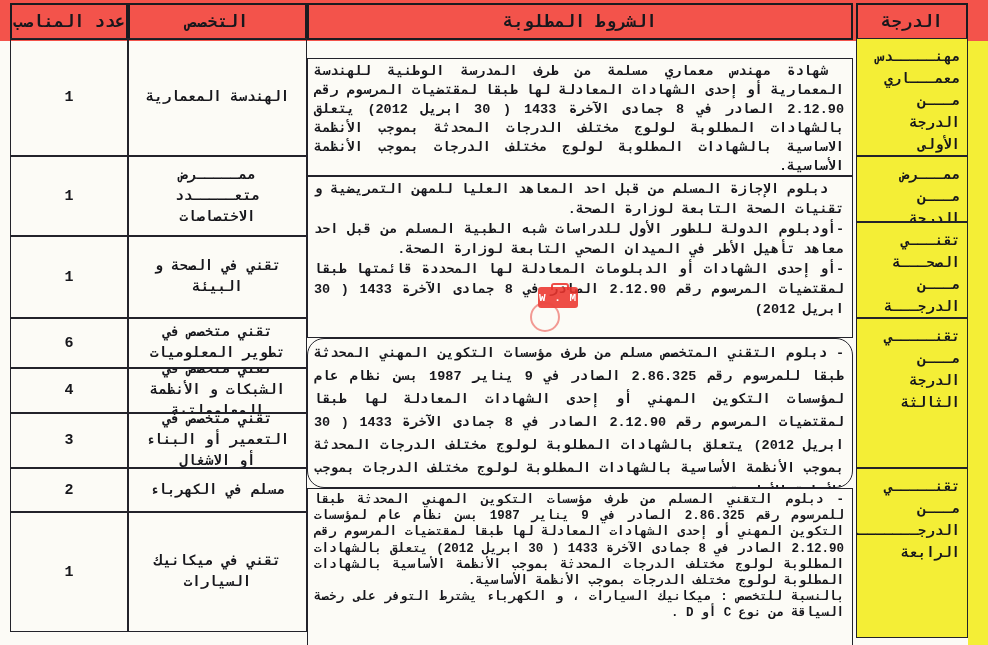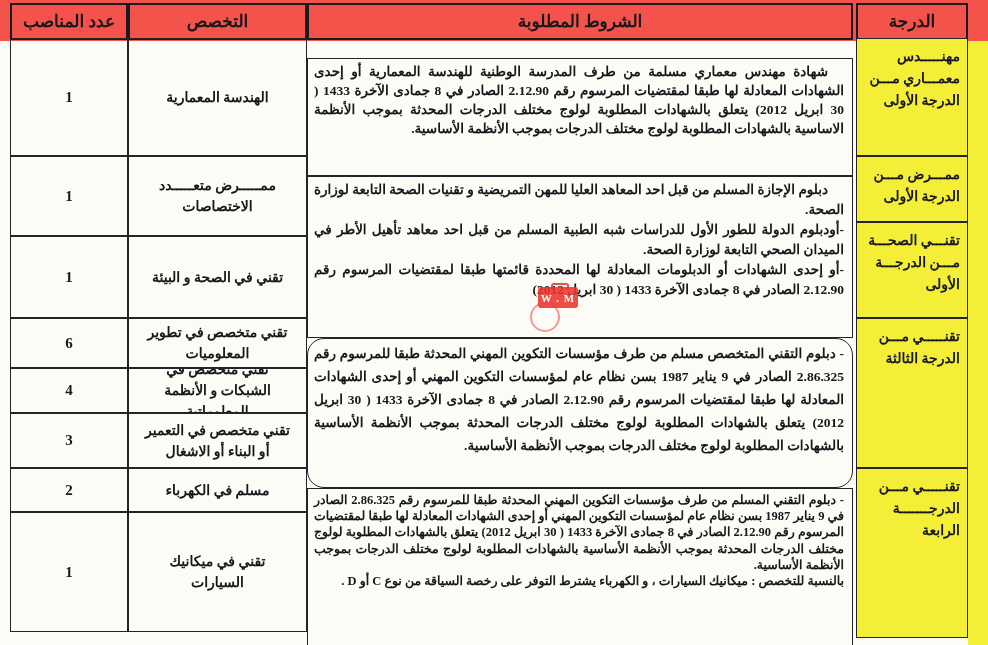--- a/index.html
+++ b/index.html
@@ -2,21 +2,21 @@
 <html lang="ar" dir="rtl"><head>
 <meta charset="utf-8">
 <style>
   html,body{margin:0;padding:0;background:#e8e8e4;}
   .page{
     position:relative;
     width:988px;height:645px;
     margin:0 auto;
     background:#fcfbf6;
     overflow:hidden;
-    font-family:Liberation Serif, serif;
+    font-family:Liberation Mono, monospace;
     color:#17171c;
     direction:rtl;
   }
   
   .band{position:absolute;left:0;top:0;width:988px;height:41px;background:#f3534b;}
   .hcell{
     position:absolute;top:3px;height:37px;
     box-sizing:border-box;border:2px solid #1b1b20;
     background:#f3534b;
     display:flex;align-items:center;justify-content:center;

